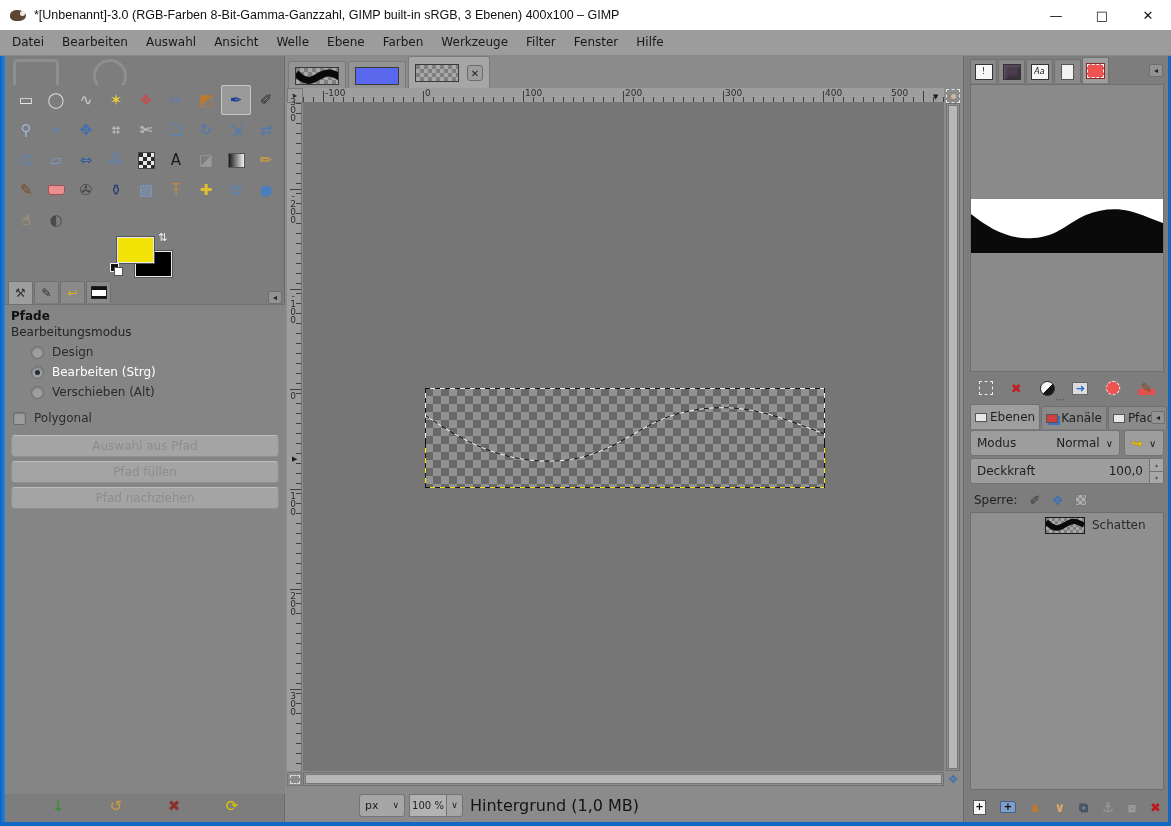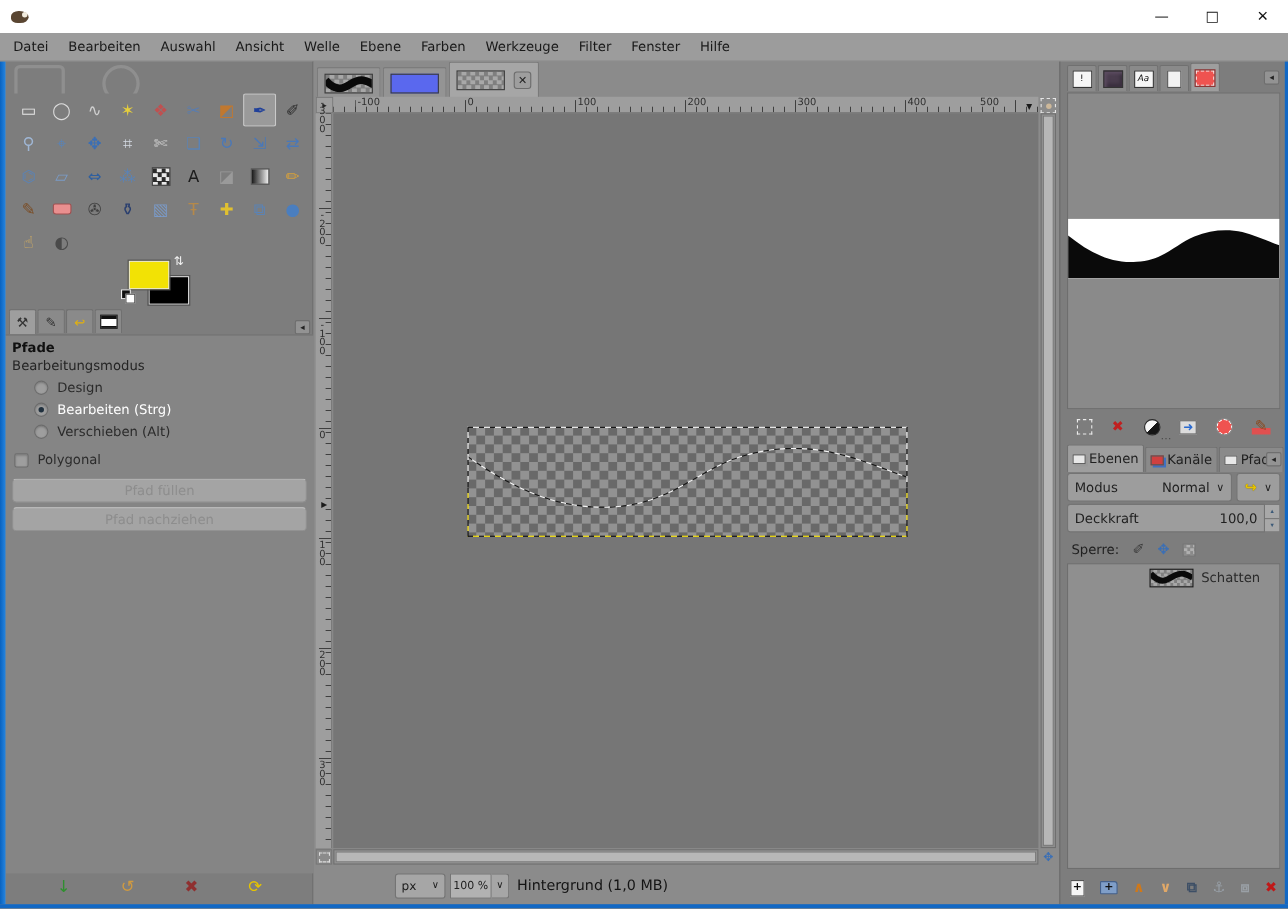--- a/index.html
+++ b/index.html
@@ -111,21 +111,21 @@
   .hscroll .thumb { position:absolute; left:1px; top:1px; width:637px; height:10px; background:#b7b7b7; border:1px solid #777; }
   .qmask-btn { position:absolute; left:2px; top:716px; width:15px; height:14px; background:#8b8b8b; border:1px solid #777; display:flex; align-items:center; justify-content:center; }
   .qmask-btn::after { content:""; width:8px; height:7px; border:1px dashed #dedede; }
   .nav-btn { position:absolute; left:661px; top:716px; width:14px; height:14px; font-size:11px; color:#3b6fb5; display:flex; align-items:center; justify-content:center; }
 
   .status-row { position:absolute; left:0; top:734px; width:678px; height:30px; display:flex; align-items:center; }
   .unit-select { margin-left:74px; width:46px; height:23px; background:#a6a6a6; border:1px solid #747474; border-radius:3px; display:flex; align-items:center; justify-content:space-between; padding:0 5px; font-size:11px; color:#1c1c1c; }
   .unit-select .chev { font-size:9px; }
   .zoom-box { margin-left:4px; width:38px; height:23px; background:#b2b2b2; border:1px solid #747474; font-size:10px; color:#222; display:flex; align-items:center; justify-content:center; }
   .zoom-arrow { width:16px; height:23px; background:#a6a6a6; border:1px solid #747474; border-left:none; border-radius:0 3px 3px 0; font-size:9px; color:#1c1c1c; display:flex; align-items:center; justify-content:center; }
-  .status-text { margin-left:7px; font-size:13px; color:#141414; }
+  .status-text { margin-left:7px; font-size:16px; color:#141414; }
 
   
   .rd-tabs { position:absolute; left:6px; top:1px; width:194px; height:26px; display:flex; align-items:flex-end; }
   .rd-tab { width:27px; height:24px; background:#8a8a8a; border:1px solid #707070; border-bottom:none; border-radius:2px 2px 0 0; margin-right:1px; display:flex; align-items:center; justify-content:center; }
   .rd-tab.active { background:#9e9e9e; height:26px; }
   .k-brush  { width:18px; height:16px; background:#f6f6f6; border:1px solid #333; font-size:8px; color:#111; text-align:center; line-height:14px; }
   .k-pattern{ width:18px; height:16px; background:#4a3d4e; border:1px solid #333; box-shadow:inset 2px 2px 3px #5d4d62, inset -2px -3px 3px #3a2f3e; }
   .k-fonts  { width:18px; height:16px; background:#f6f6f6; border:1px solid #333; font-size:8px; font-style:italic; color:#111; text-align:center; line-height:14px; }
   .k-history{ width:13px; height:16px; background:#f2f2f2; border:1px solid #555; }
   .k-selection { width:17px; height:14px; background:#ef5350; border:1px dashed #f8f8f8; outline:1px solid #8a2a2a; }
@@ -192,20 +192,21 @@
   .lp-btn-row { position:absolute; left:6px; top:739px; width:194px; height:24px; display:flex; align-items:center; justify-content:space-between; padding:0 3px; }
   .lp-btn { display:flex; align-items:center; justify-content:center; font-size:13px; font-weight:bold; line-height:1; }
   .b-page { width:13px; height:15px; background:#f6f6f6; border:1px solid #555; font-size:10px; color:#111; font-weight:bold; }
   .b-folder { width:16px; height:12px; background:#7f9ec8; border:1px solid #44608a; border-radius:1px 3px 1px 1px; font-size:10px; color:#111; font-weight:bold; text-align:center; line-height:10px; }
 </style>
 </head>
 <body style="--fg: #f2e205; --bg: #000000; --tabblue: #5a68ee; --accent: #1268c4;">
 
 <div class="titlebar">
   <span class="wilber"></span>
+  <span class="title-text">*[Unbenannt]-3.0 (RGB-Farben 8-Bit-Gamma-Ganzzahl, GIMP built-in sRGB, 3 Ebenen) 400x100 – GIMP</span>
   <div class="win-controls">
 
       <div class="win-btn">
         <span>—</span>
       </div>
 
       <div class="win-btn">
         <span>□</span>
       </div>
 
@@ -452,20 +453,21 @@
           <span class="radio"></span>
           <span class="radio-label">Verschieben (Alt)</span>
         </div>
       </div>
     <div class="check-row">
       <span class="checkbox"></span>
       <span class="check-label">Polygonal</span>
     </div>
     <div class="to-actions">
 
+        <div class="to-btn">Auswahl aus Pfad</div>
 
         <div class="to-btn">Pfad füllen</div>
 
         <div class="to-btn">Pfad nachziehen</div>
       </div>
   </div>
 
   <div class="preset-row">
 
       <span class="preset-btn" style="color: rgb(47, 143, 47);">↓</span>

